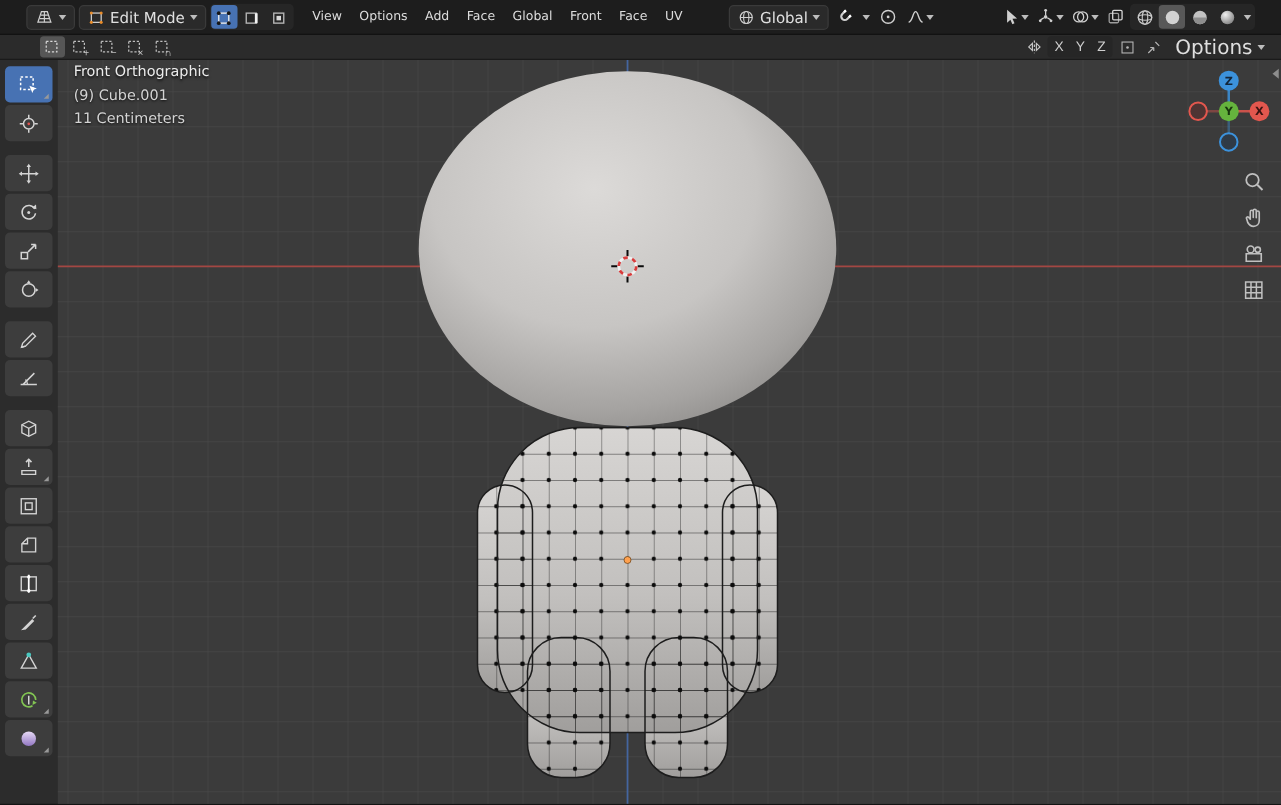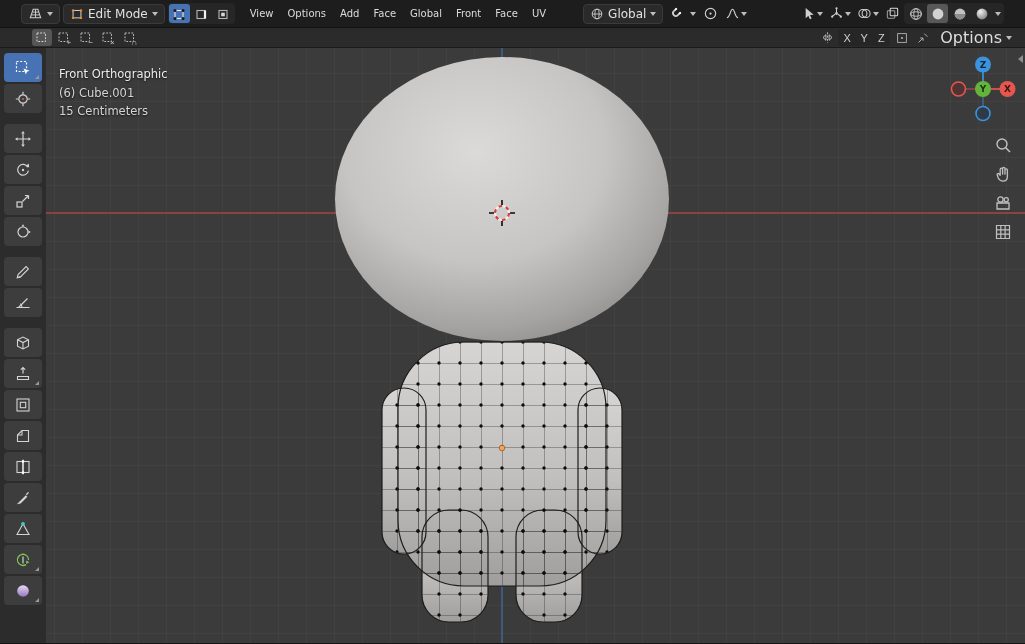--- a/index.html
+++ b/index.html
@@ -60,21 +60,21 @@
   .tool { width:38px; height:29px; background:#3d3d3d; border-radius:4px; border:none;
     display:flex; align-items:center; justify-content:center; position:relative; }
   .tool.active { background:var(--accent,#4772b3); }
   .tool.gap { margin-top:9px; }
   .tool.sub::after { content:""; position:absolute; right:3px; bottom:3px; width:0; height:0;
     border-left:4px solid transparent; border-bottom:4px solid #999; }
 
   .viewport { flex:1; position:relative; background:var(--viewport-bg,#3b3b3b); overflow:hidden; }
   .scene { position:absolute; inset:0; }
 
-  .view-info { position:absolute; left:13px; top:17px; font-size:11.5px; line-height:18.5px;
+  .view-info { position:absolute; left:13px; top:0; font-size:11.5px; line-height:18.5px;
     color:#d5d5d5; text-shadow:0 1px 2px rgba(0,0,0,.75); pointer-events:none; }
   .view-info .l1 { color:#ececec; }
 
   .nav-gizmo { position:absolute; top:8px; right:9px; width:66px; height:66px; }
   .gz-label { font-size:9px; font-weight:bold; }
 
   .navcol { position:absolute; top:86px; right:11px; display:flex; flex-direction:column; gap:7px; }
   .navbtn { width:22px; height:22px; border:none; background:transparent; border-radius:50%;
     display:flex; align-items:center; justify-content:center; opacity:.9; }
 
@@ -480,22 +480,22 @@
         <path d="M0 -13V-8M0 8v5M-13 0h5M8 0h5" stroke="#0a0a0a" stroke-width="1.6"></path>
         <circle r="7" fill="none" stroke="#f0f0f0" stroke-width="2.2"></circle>
         <circle r="7" fill="none" stroke="#d83c3c" stroke-width="2.2" stroke-dasharray="3.667 3.667"></circle>
       </g>
 
       <circle cx="456" cy="400" r="2.8" fill="var(--origin-point,#ffa14f)" stroke="#6b4318" stroke-width=".6"></circle>
     </svg>
 
     <div class="view-info">
       <div class="l1">Front Orthographic</div>
-      <div>(6) Cube.001</div>
-      <div>15 Centimeters</div>
+      <div>(9) Cube.001</div>
+      <div>11 Centimeters</div>
     </div>
 
     <svg class="nav-gizmo" viewBox="0 0 66 66">
       <line x1="33" y1="33" x2="33" y2="15" stroke="var(--gizmo-z,#3c92dc)" stroke-width="2" opacity=".85"></line>
       <line x1="33" y1="33" x2="51" y2="33" stroke="var(--gizmo-x,#e3574e)" stroke-width="2" opacity=".85"></line>
       <line x1="33" y1="33" x2="15" y2="33" stroke="var(--gizmo-x,#e3574e)" stroke-width="2" opacity=".4"></line>
       <line x1="33" y1="33" x2="33" y2="51" stroke="var(--gizmo-z,#3c92dc)" stroke-width="2" opacity=".4"></line>
       <circle cx="33" cy="8.5" r="8" fill="var(--gizmo-z,#3c92dc)"></circle>
       <text x="33" y="11.7" text-anchor="middle" class="gz-label" fill="#13263a">Z</text>
       <circle cx="57.5" cy="33" r="8" fill="var(--gizmo-x,#e3574e)"></circle>

